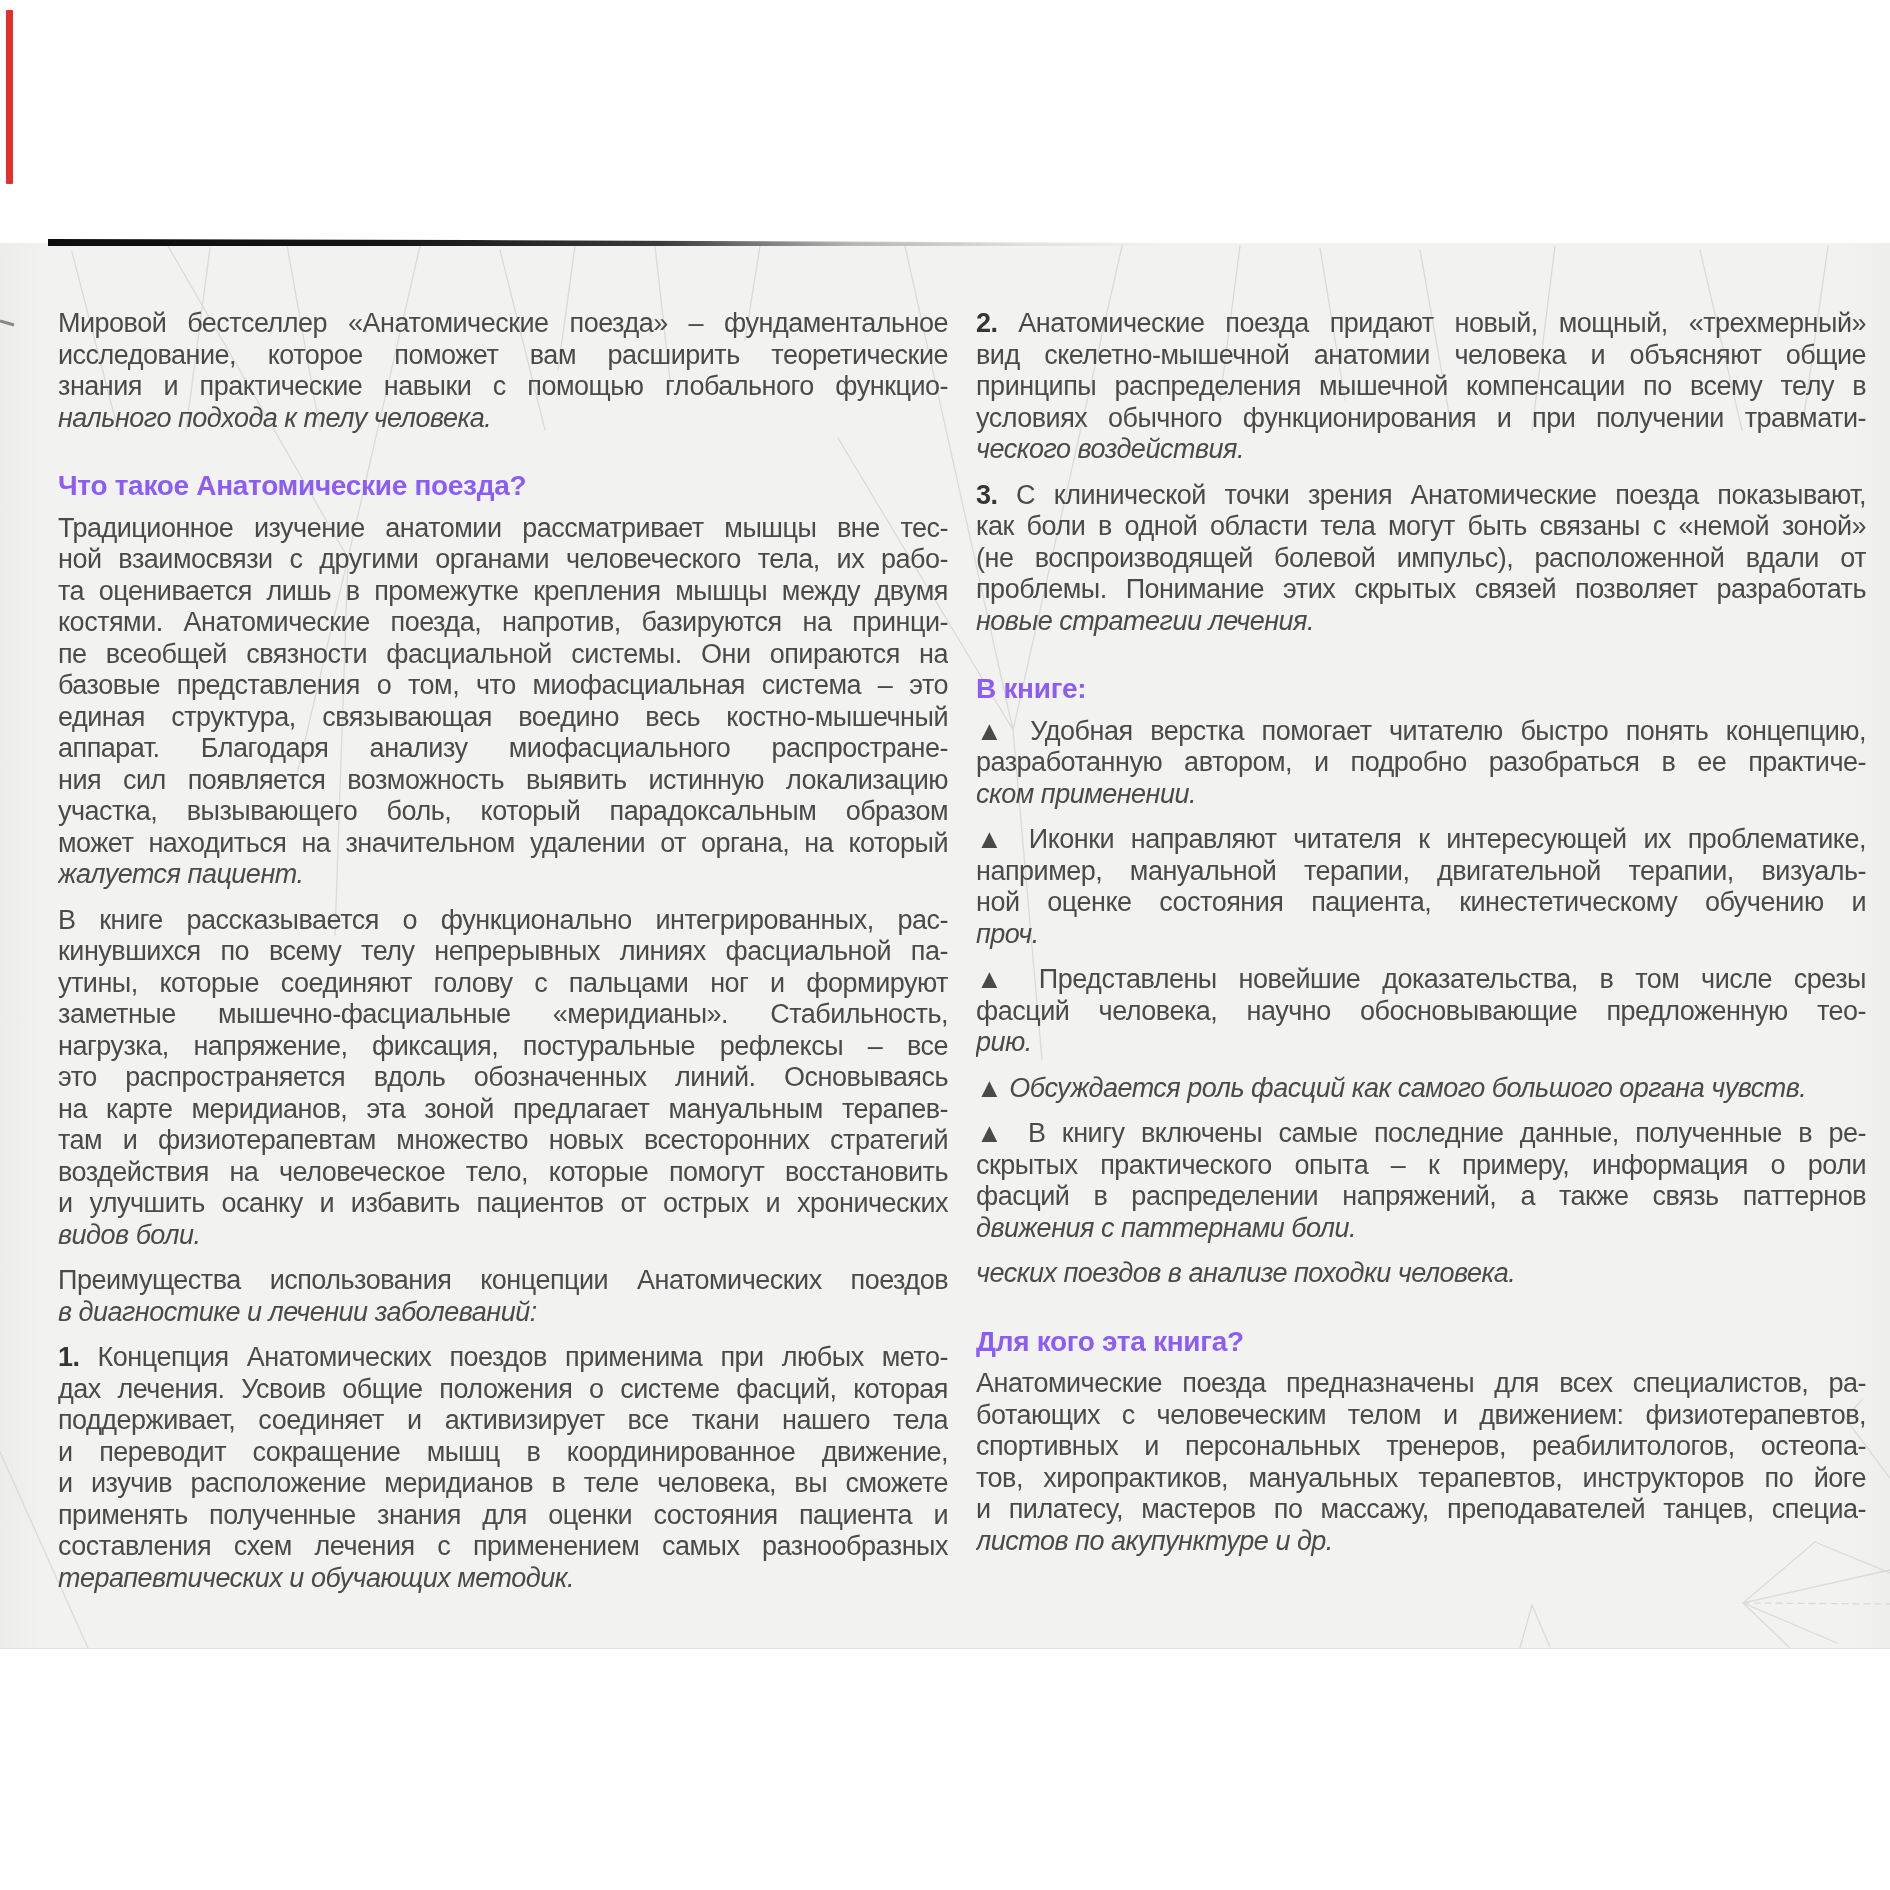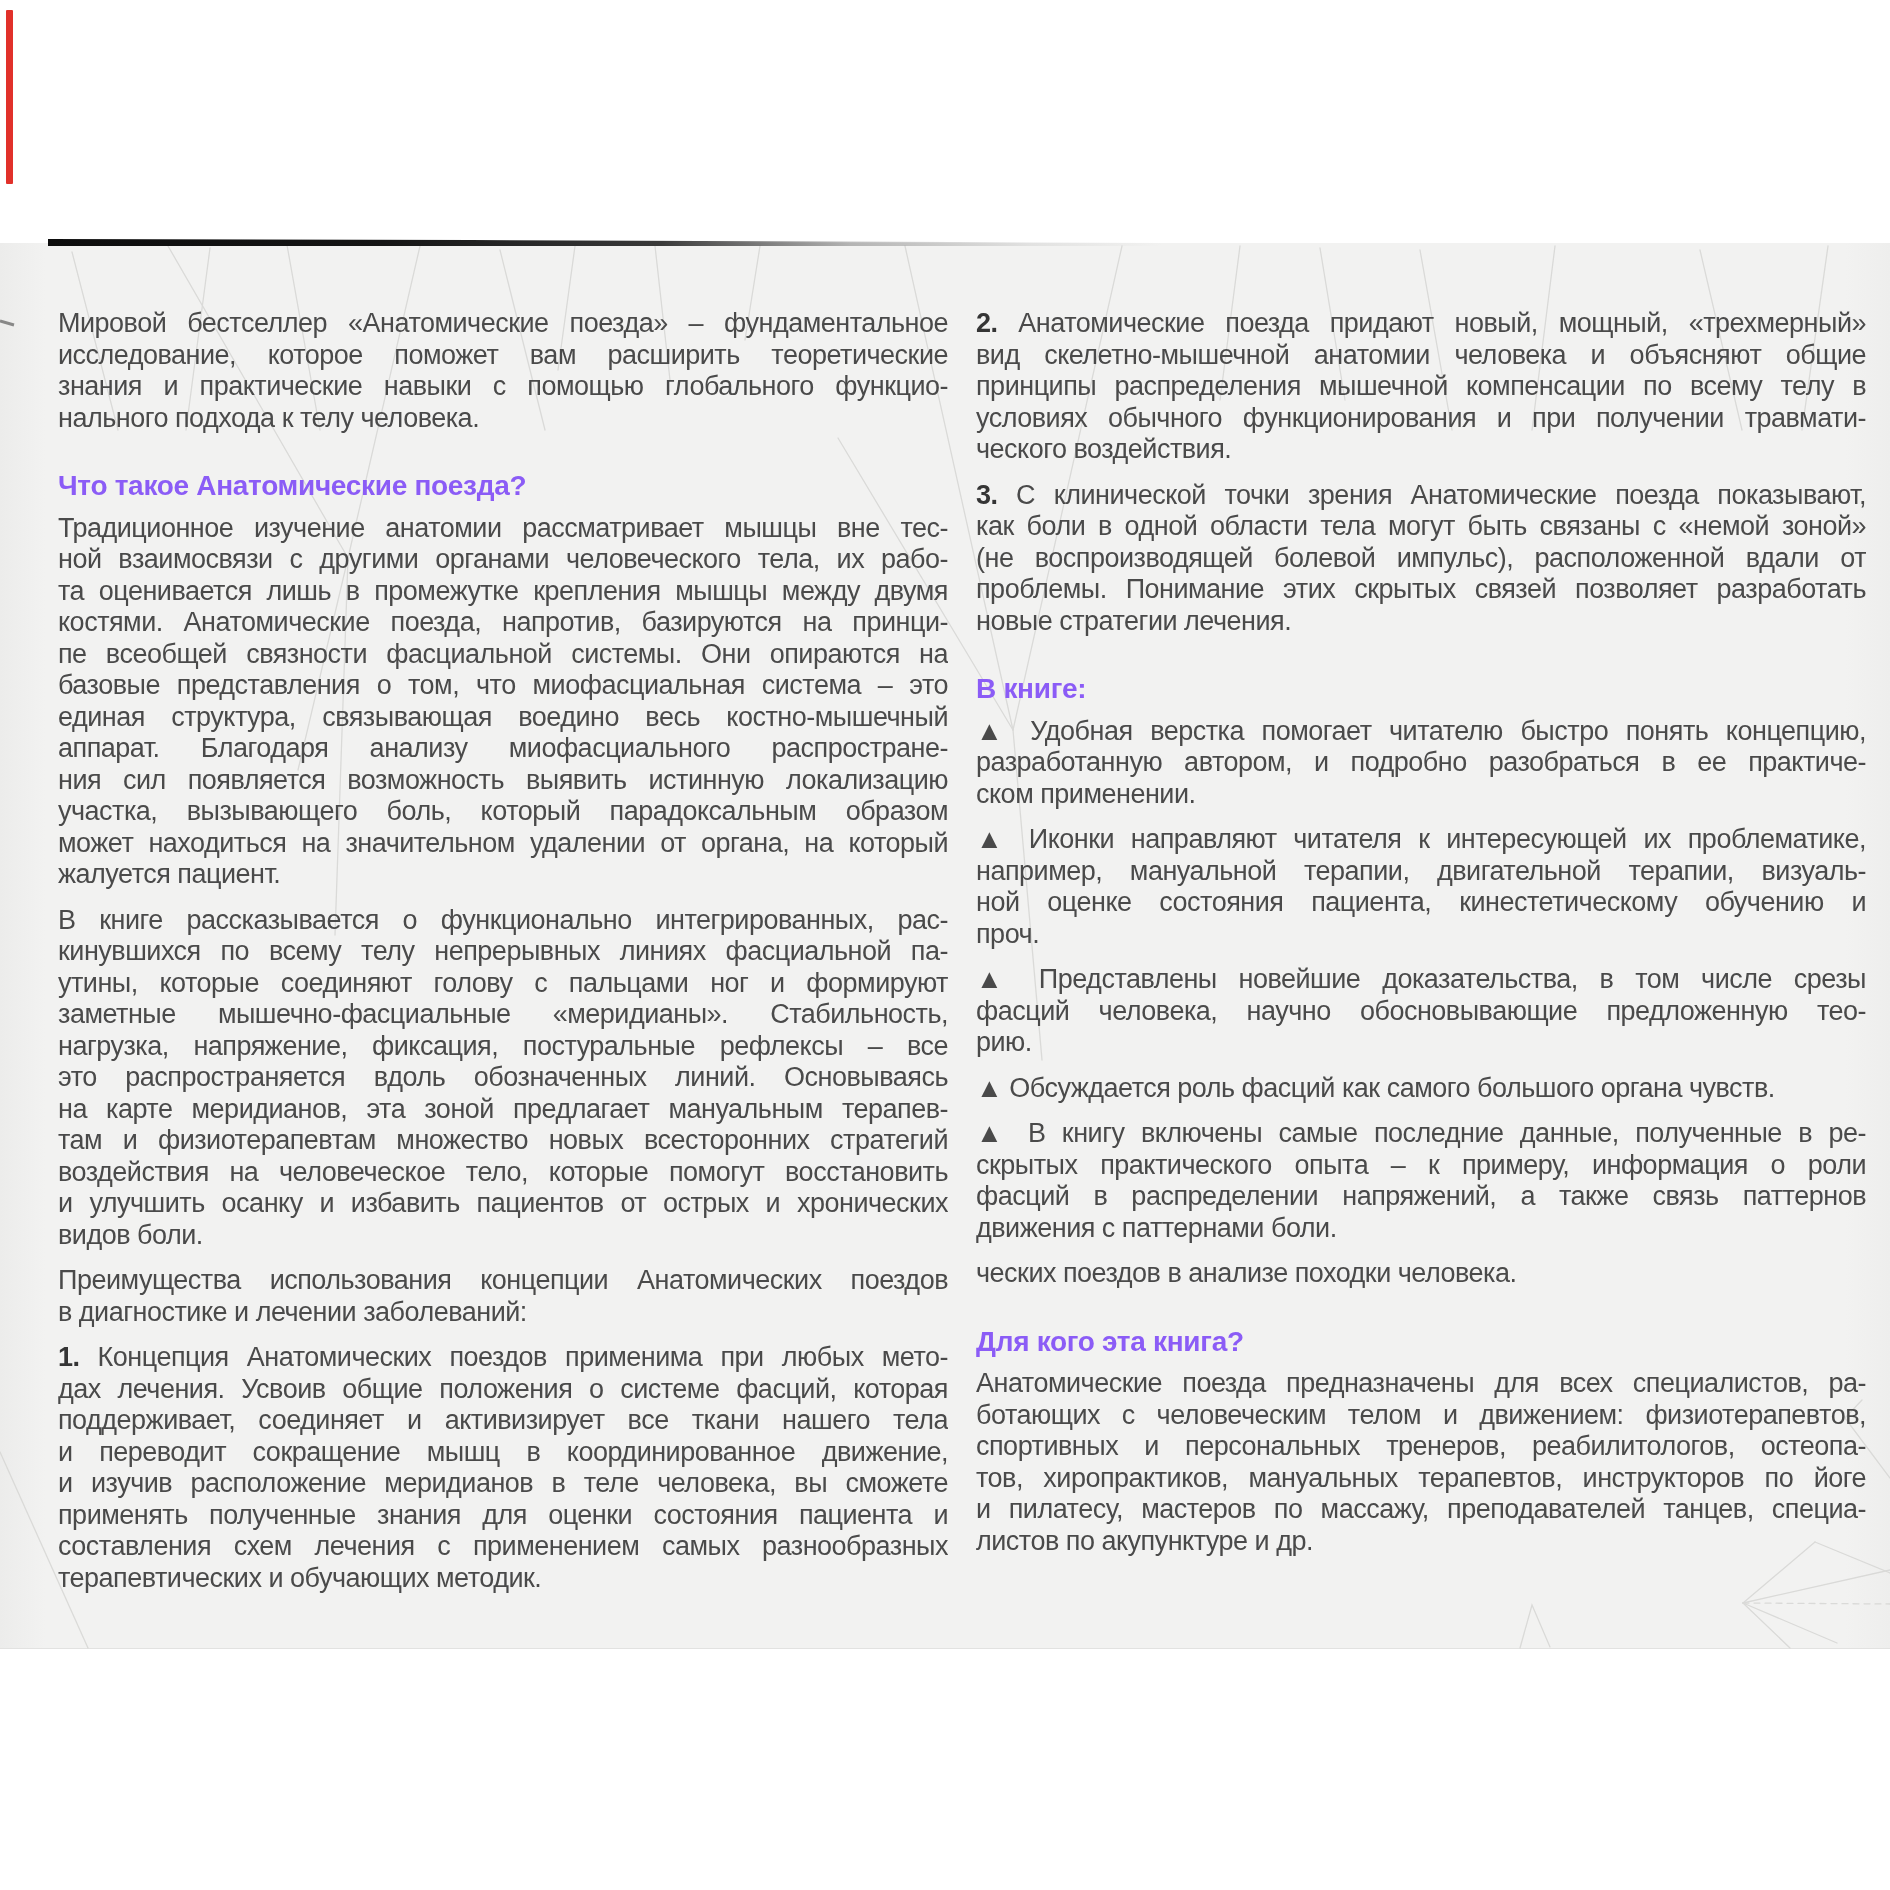--- a/index.html
+++ b/index.html
@@ -27,21 +27,21 @@
     position:absolute;top:308px;width:890px;
     color:#4a4a4a;font-size:27px;letter-spacing:-0.5px;
   }
   .col-left{left:45px;margin-left:13px;}
   .col-right{left:976px;}
   .p{margin:0 0 14px 0;}
   .line{
     line-height:31.5px;height:31.5px;overflow:hidden;
     text-align:justify;text-align-last:justify;
   }
-  .line.last{text-align-last:left;}
+  .line.last{text-align-last:left;font-style:italic;}
   .h{
     font-weight:700;color:#8b5cf6;font-size:28px;line-height:31.5px;
     padding-top:22px;margin:0 0 11px 0;letter-spacing:-0.3px;
   }
   .p b{color:#353535;}
 </style>
 </head>
 <body>
 
 <div class="cover"></div>

